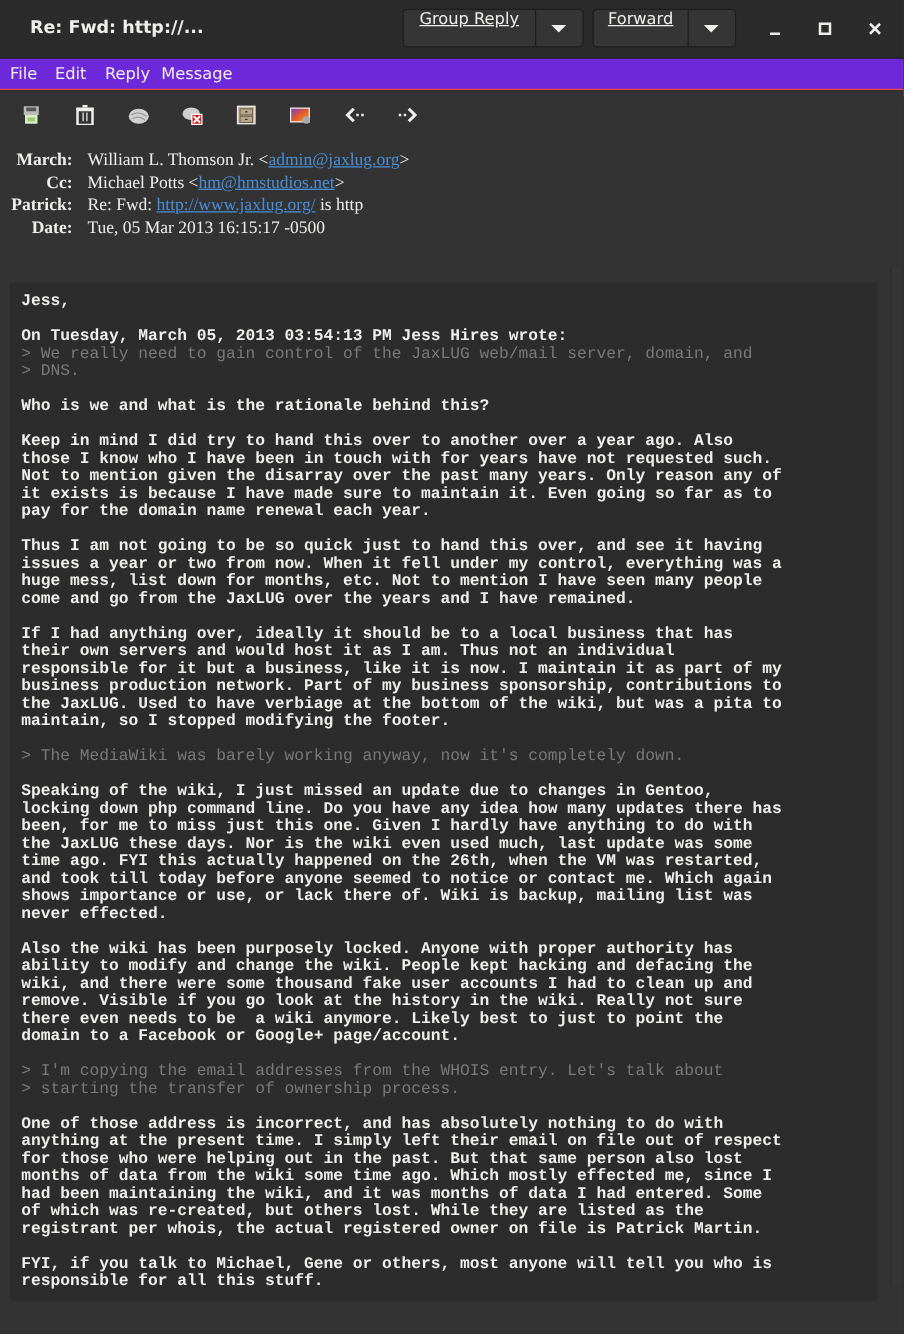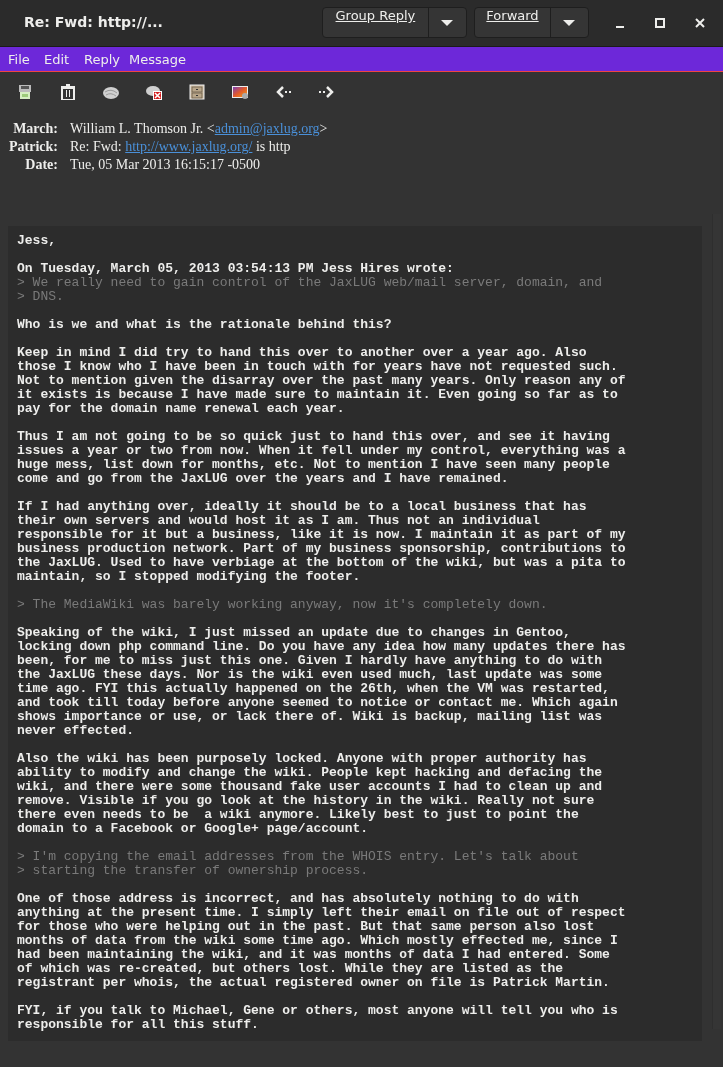--- a/index.html
+++ b/index.html
@@ -199,20 +199,24 @@
     </svg>
   </div>
 </div>
 
 <div class="headers">
   <div class="hrow">
     <span class="hlabel">March:</span>
     <span class="hvalue"><span>William L. Thomson Jr. &lt;</span><span class="link">admin@jaxlug.org</span><span>&gt;</span></span>
   </div>
   <div class="hrow">
+    <span class="hlabel">Cc:</span>
+    <span class="hvalue"><span>Michael Potts &lt;</span><span class="link">hm@hmstudios.net</span><span>&gt;</span></span>
+  </div>
+  <div class="hrow">
     <span class="hlabel">Patrick:</span>
     <span class="hvalue"><span>Re: Fwd: </span><span class="link">http://www.jaxlug.org/</span><span> is http</span></span>
   </div>
   <div class="hrow">
     <span class="hlabel">Date:</span>
     <span class="hvalue">Tue, 05 Mar 2013 16:15:17 -0500</span>
   </div>
 </div>
 
 <div class="body-pane">

